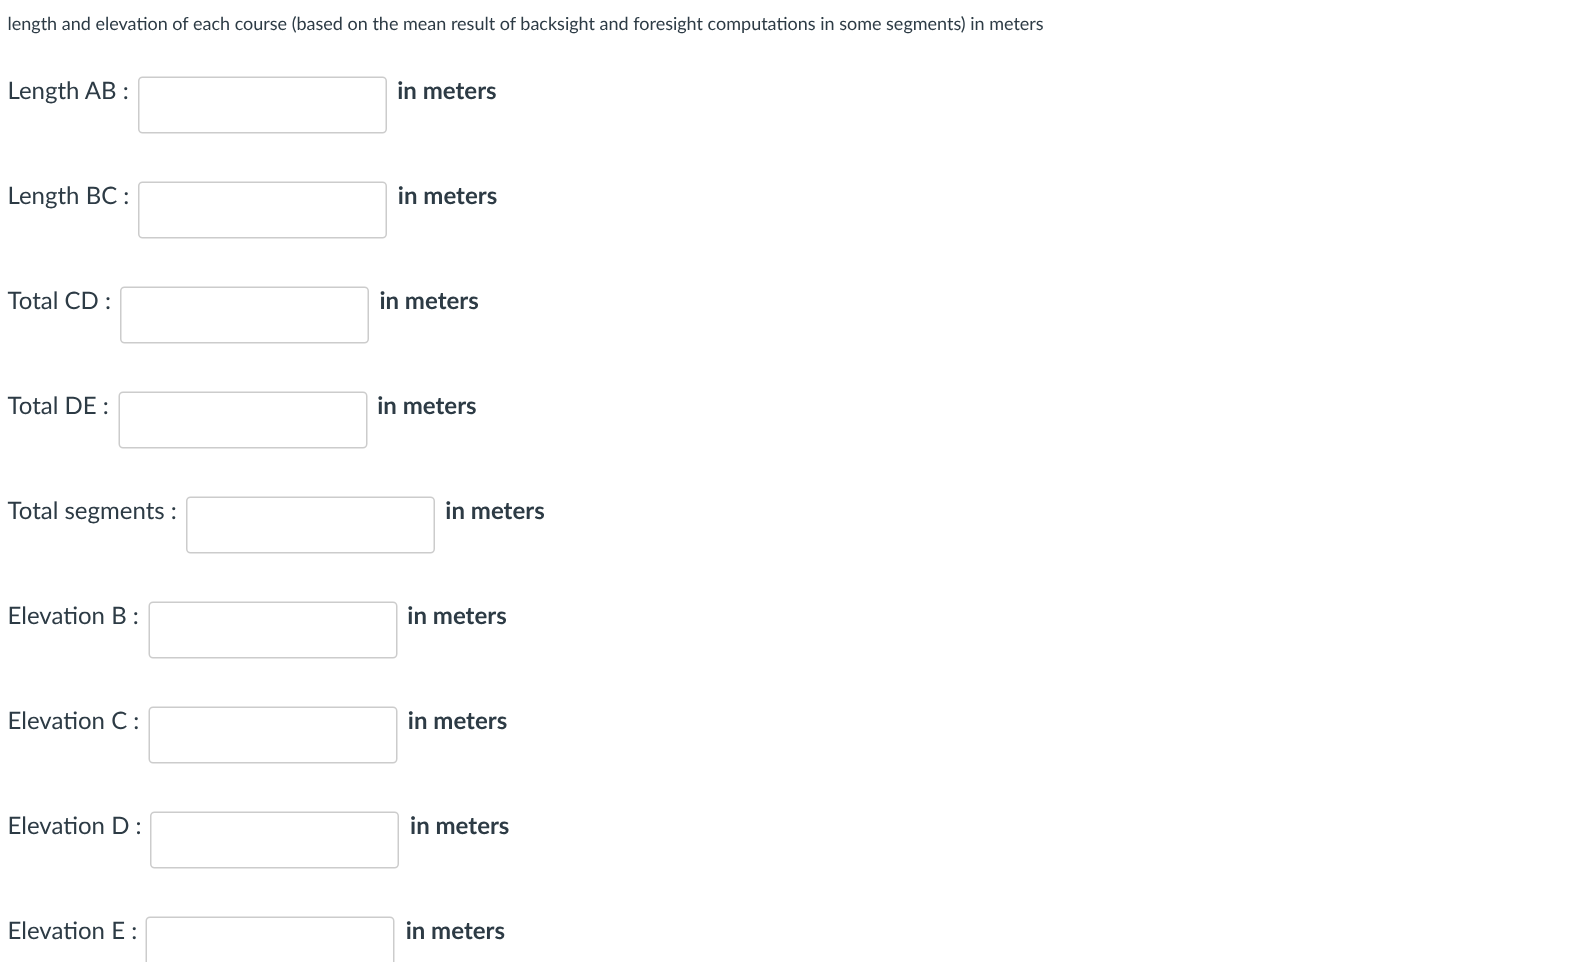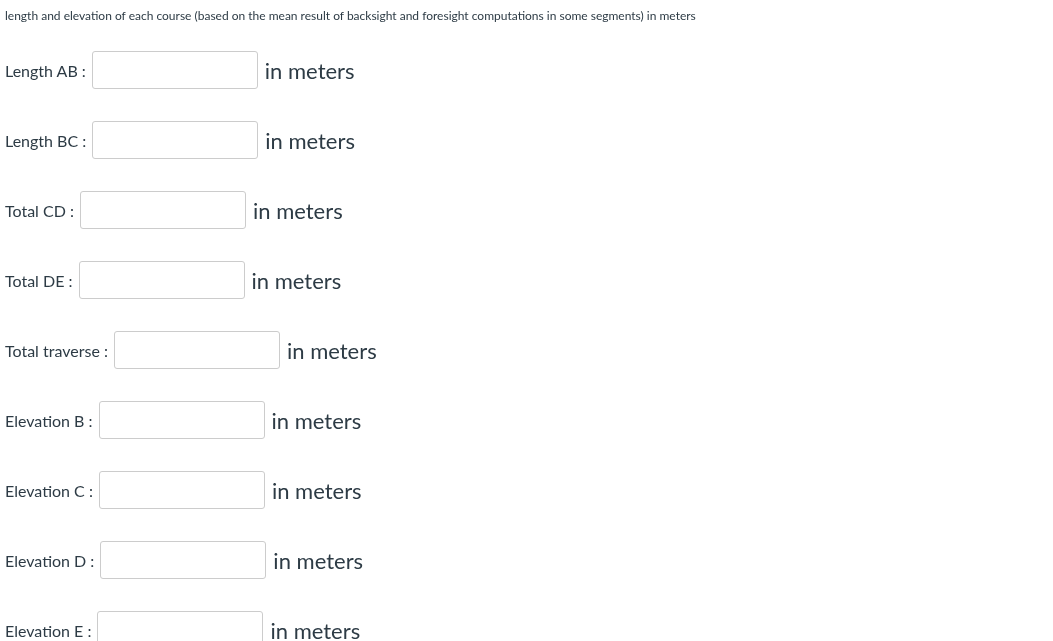--- a/index.html
+++ b/index.html
@@ -15,43 +15,43 @@
       padding: 8px 5px;
       width: 1053px;
     }
     .header-text {
       font-size: 12px;
       color: #2d3b45;
       margin-bottom: 28px;
     }
     .field-row {
       display: flex;
-      align-items: center;
       margin-bottom: 32px;
       gap: 6px;
     }
     .field-label {
       font-size: 16px;
       color: #2d3b45;
       white-space: nowrap;
     }
     .field-input {
       width: 166px;
       height: 38px;
       border: 1px solid #cccccc;
       border-radius: 3px;
       padding: 6px 10px;
       font-size: 15px;
       font-family: inherit;
       background: #ffffff;
     }
     .field-unit {
-      font-size: 22px;
+      font-size: 16px;
       color: #2d3b45;
       margin-left: 1px;
+      font-weight: bold;
     }
     .last-row {
       margin-bottom: 0;
     }
   </style>
 </head>
 <body>
 
 <div class="header-text">length and elevation of each course (based on the mean result of backsight and foresight computations in some segments) in meters</div>
 
@@ -73,21 +73,21 @@
   <span class="field-unit">in meters</span>
 </div>
 
 <div class="field-row">
   <span class="field-label">Total DE :</span>
   <input type="text" class="field-input" value="" style="">
   <span class="field-unit">in meters</span>
 </div>
 
 <div class="field-row">
-  <span class="field-label">Total traverse :</span>
+  <span class="field-label">Total segments :</span>
   <input type="text" class="field-input" value="" style="">
   <span class="field-unit">in meters</span>
 </div>
 
 <div class="field-row">
   <span class="field-label">Elevation B :</span>
   <input type="text" class="field-input" value="" style="">
   <span class="field-unit">in meters</span>
 </div>
 

